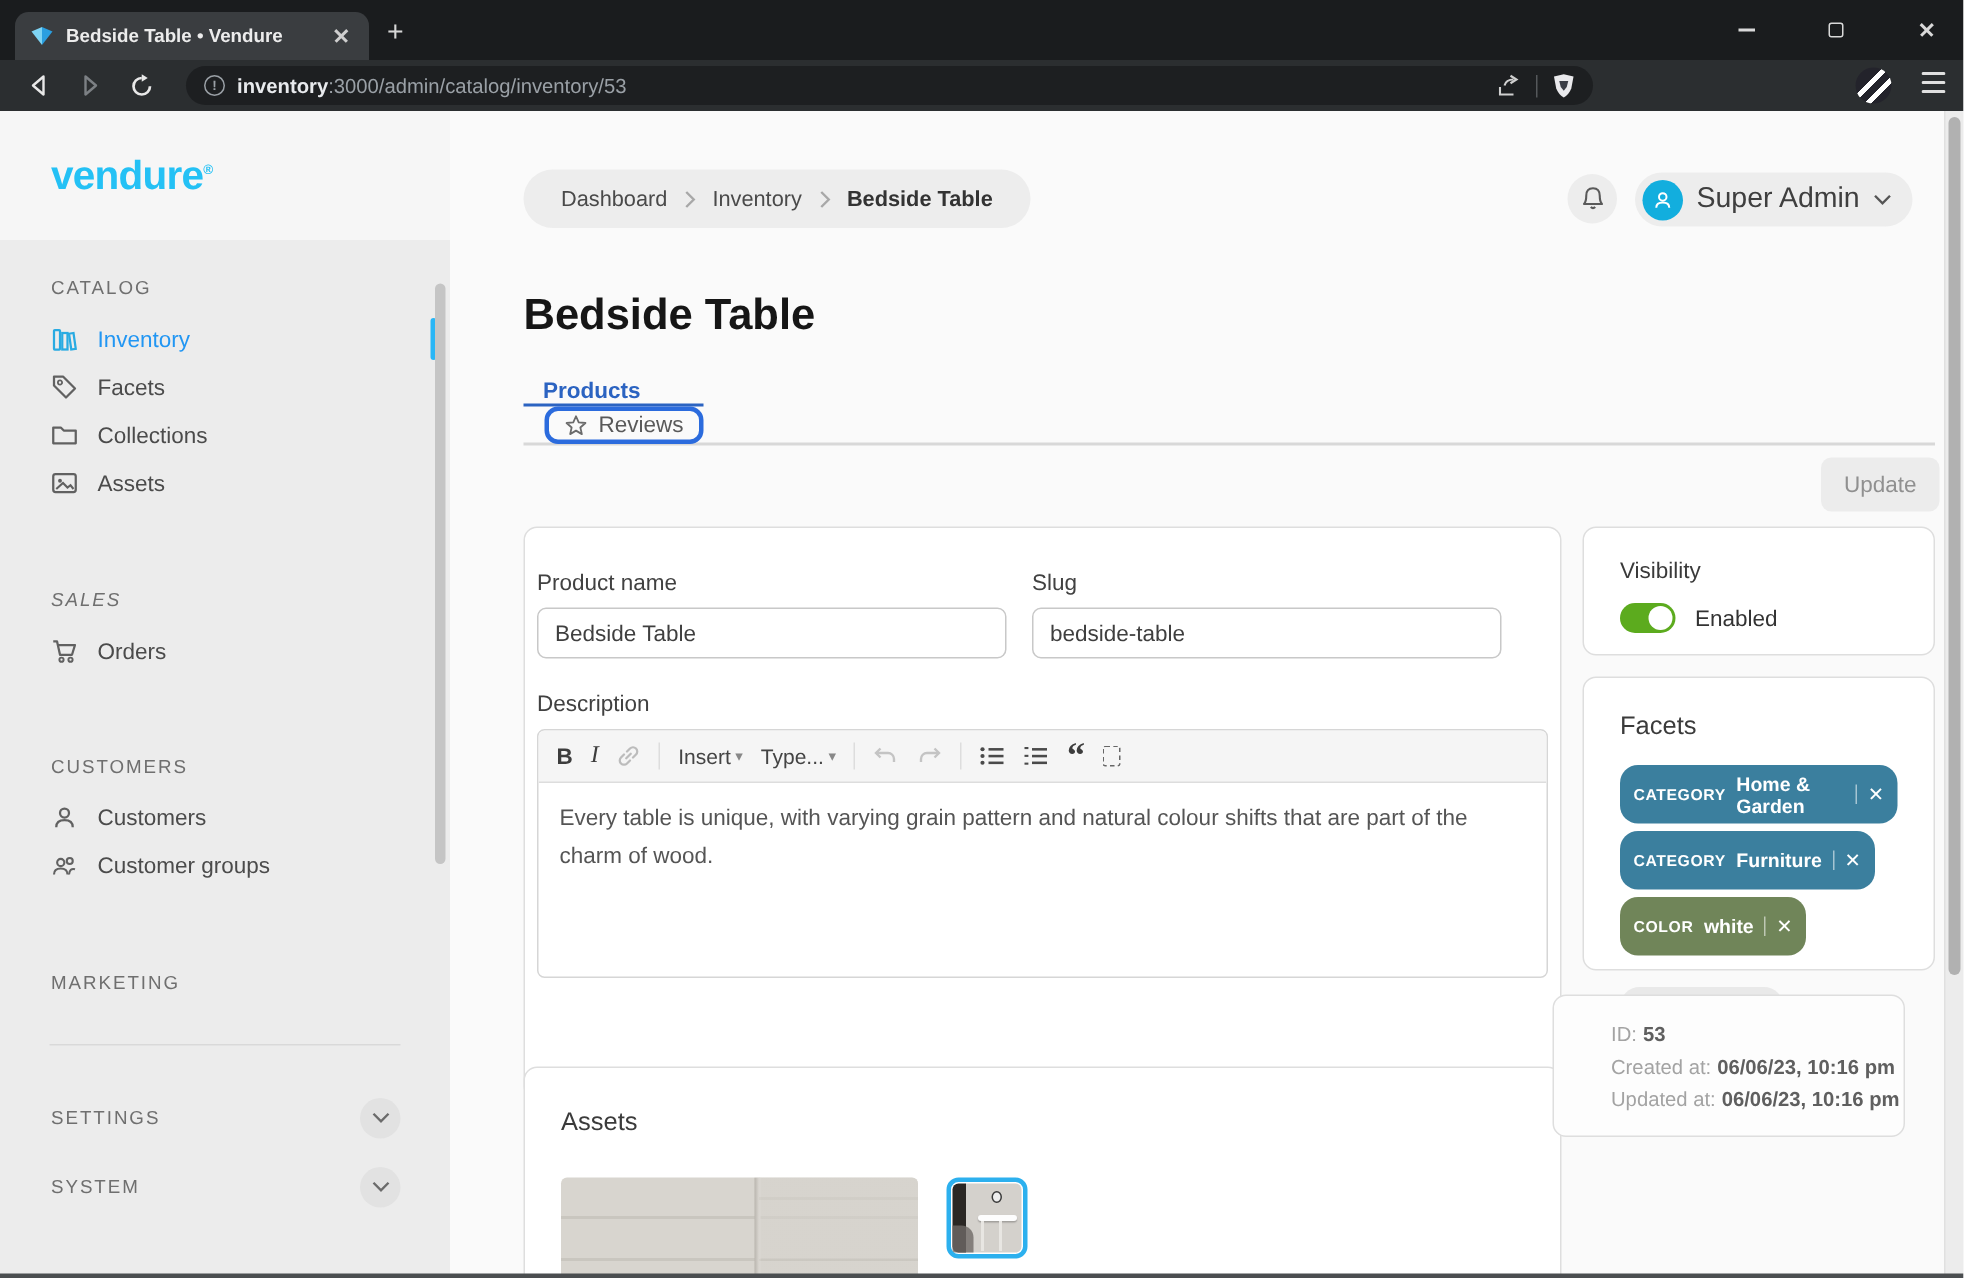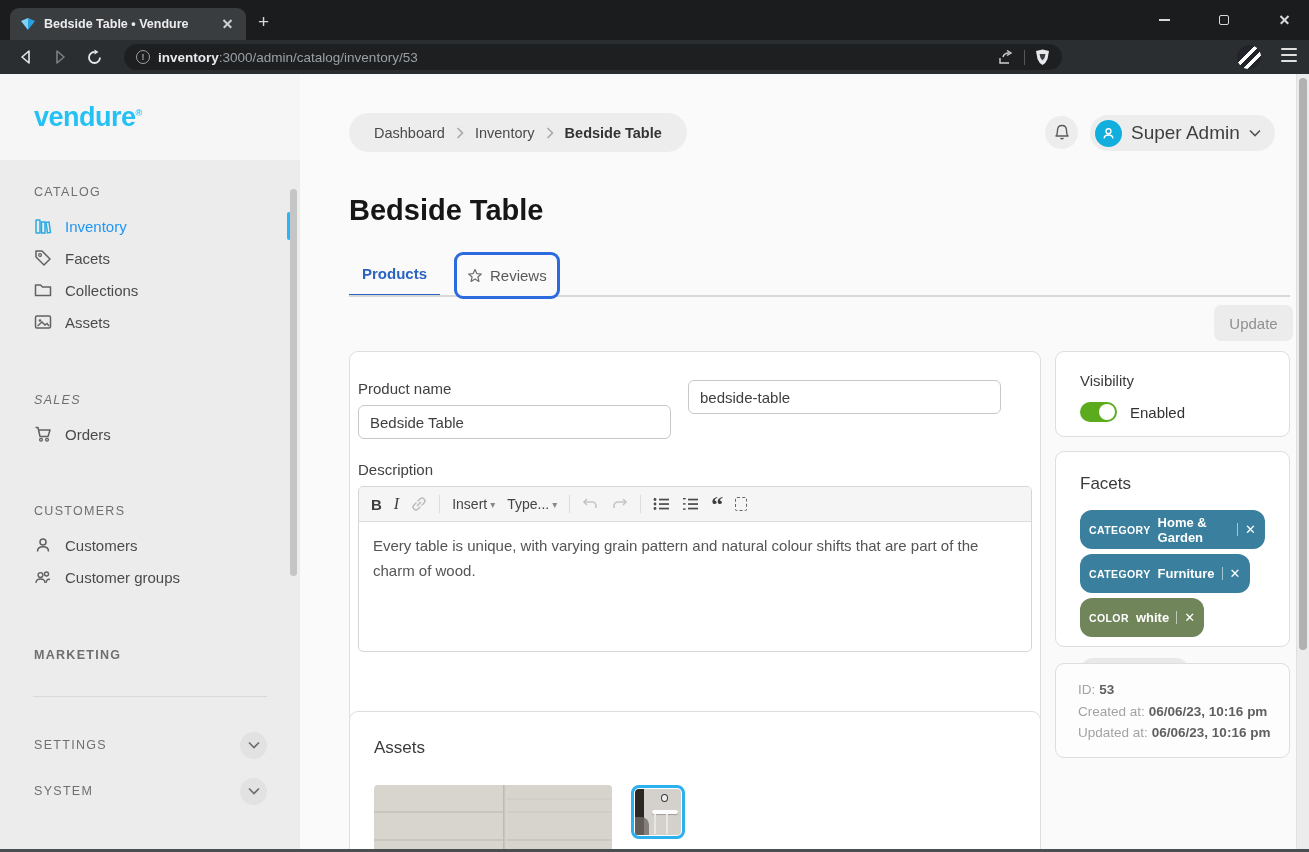--- a/index.html
+++ b/index.html
@@ -56,21 +56,21 @@
   .crumb { font-size:14.5px; color:#4a4a4a; cursor:pointer; }
   .crumb.last { font-weight:700; color:#333; cursor:default; }
 
   .bell-btn { position:absolute; left:745px; top:42px; width:33px; height:33px; border-radius:50%; background:#ededed; display:flex; align-items:center; justify-content:center; cursor:pointer; }
   .admin-pill { position:absolute; left:790px; top:41px; height:36px; border-radius:18px; background:#ededed; display:flex; align-items:center; gap:9px; padding:0 14px 0 5px; cursor:pointer; }
   .admin-avatar { width:27px; height:27px; border-radius:50%; background:#12aede; display:flex; align-items:center; justify-content:center; }
   .admin-name { font-size:19px; color:#3f3f3f; }
 
   .page-title { position:absolute; left:49px; top:120px; font-size:29px; font-weight:700; color:#161616; }
 
-  .tabs { position:absolute; left:49px; top:178px; height:44px; display:flex; align-items:stretch; }
+  .tabs { position:absolute; left:49px; top:178px; height:44px; display:flex; align-items:stretch;flex-direction:column; }
   .tab { display:flex; align-items:center; gap:7px; padding:0 13px; font-size:15px; color:#595959; cursor:pointer; }
   .tab.active { color:#2b63c1; font-weight:700; border-bottom:2px solid #2b63c1; }
   .tab-focus-ring { margin-left:14px; height:47px; border:3px solid #2b6bdd; border-radius:9px; display:flex; align-items:center; padding:0 10px; gap:7px; font-size:15px; color:#595959; cursor:pointer; background:#fafafa; z-index:2; }
   .tabline { position:absolute; left:49px; top:221px; width:941px; height:1.5px; background:#d8d8d8; }
 
   .update-btn { position:absolute; left:914px; top:231px; width:79px; height:36px; border:none; background:#ececec; border-radius:7px; font-size:15px; color:#909090; font-family:"Liberation Sans",sans-serif; cursor:pointer; }
 
   .card { position:absolute; background:#fff; border:1px solid #dedede; border-radius:9px; }
   .card-form { left:49px; top:277px; width:692px; height:382px; padding:28px 8px; }
   .fields-row { display:flex; gap:17px; }
@@ -114,21 +114,21 @@
   .card-facets { left:755px; top:377px; width:235px; height:196px; padding:22px 24px; }
   .chips { margin-top:16px; }
   .chip { display:inline-flex; align-items:center; gap:7px; height:39px; border-radius:12px; padding:0 9px; color:#fff; margin-bottom:5px; }
   .chip-group { font-size:10.5px; font-weight:700; letter-spacing:.4px; }
   .chip-val { font-size:13px; font-weight:700; }
   .chip-sep { width:1px; height:13px; background:rgba(255,255,255,.55); }
   .chip-x { font-size:13px; line-height:13px; cursor:pointer; }
   .add-facets { margin-top:16px; display:inline-flex; align-items:center; gap:7px; padding:5px 13px; border-radius:15px; background:#e9e9e9; border:none; font-size:14px; color:#4f4f4f; font-family:"Liberation Sans",sans-serif; cursor:pointer; }
   .add-plus { font-size:16px; color:#666; line-height:14px; }
 
-  .card-meta { left:755px; top:589px; width:235px; height:95px; padding:15px 22px; background:#fdfdfd; }
+  .card-meta { left:735px; top:589px; width:235px; height:95px; padding:15px 38px; background:#fdfdfd; }
   .meta-row { font-size:13.5px; line-height:21.5px; white-space:nowrap; }
   .meta-label { color:#a3a3a3; margin-right:4px; }
   .meta-val { color:#5f5f5f; font-weight:700; }
 
   .page-scroll { position:absolute; right:0; top:0; bottom:0; width:13px; background:#ececec; border-left:1px solid #e0e0e0; }
   .page-scroll .thumb { position:absolute; left:2px; right:2px; top:4px; height:572px; background:#b1b1b1; border-radius:5px; cursor:pointer; }
   .window-bottom { position:absolute; left:0; right:0; bottom:0; height:3px; background:#4b4e50; }
 </style>
 </head>
 <body>
@@ -266,21 +266,21 @@
         <div class="nav-item">
           <svg width="18" height="18" viewBox="0 0 18 18">
               <circle cx="6.5" cy="7" r="2.4" fill="none" stroke="#616161" stroke-width="1.4"></circle>
               <circle cx="12.5" cy="6" r="2" fill="none" stroke="#616161" stroke-width="1.4"></circle>
               <path d="M2 15 Q2 11 6.5 11 Q11 11 11 15" fill="none" stroke="#616161" stroke-width="1.4"></path>
               <path d="M12 15 Q12.5 10.5 16 11.5" fill="none" stroke="#616161" stroke-width="1.4"></path>
             </svg>
           <span>Customer groups</span>
         </div>
 
-        <div class="sec-h" style="margin-top:55px;font-weight:bold;">MARKETING</div>
+        <div class="sec-h" style="margin-top:55px;">MARKETING</div>
 
         <div class="nav-div"></div>
 
         <div class="coll-row" style="margin-top:32px;">
           <span class="sec-h" style="margin-left:0;">SETTINGS</span>
           <span class="chev-circle">
               <svg width="12" height="8" viewBox="0 0 12 8">
                 <path d="M1 1.5 L6 6.5 L11 1.5" fill="none" stroke="#6b6b6b" stroke-width="1.6"></path>
               </svg>
             </span>
@@ -346,20 +346,21 @@
 
       <button class="update-btn">Update</button>
 
       <div class="card card-form">
         <div class="fields-row">
           <div class="field">
             <div class="f-label">Product name</div>
             <input class="f-input" type="text" value="Bedside Table" style="">
           </div>
           <div class="field">
+            <div class="f-label">Slug</div>
             <input class="f-input" type="text" value="bedside-table" style="">
           </div>
         </div>
         <div class="f-label desc-label">Description</div>
         <div class="editor">
           <div class="ed-toolbar">
             <span class="ed-btn ed-b">B</span>
             <span class="ed-btn ed-i">I</span>
             <span class="ed-btn ed-muted">
               <svg width="16" height="16" viewBox="0 0 16 16">

